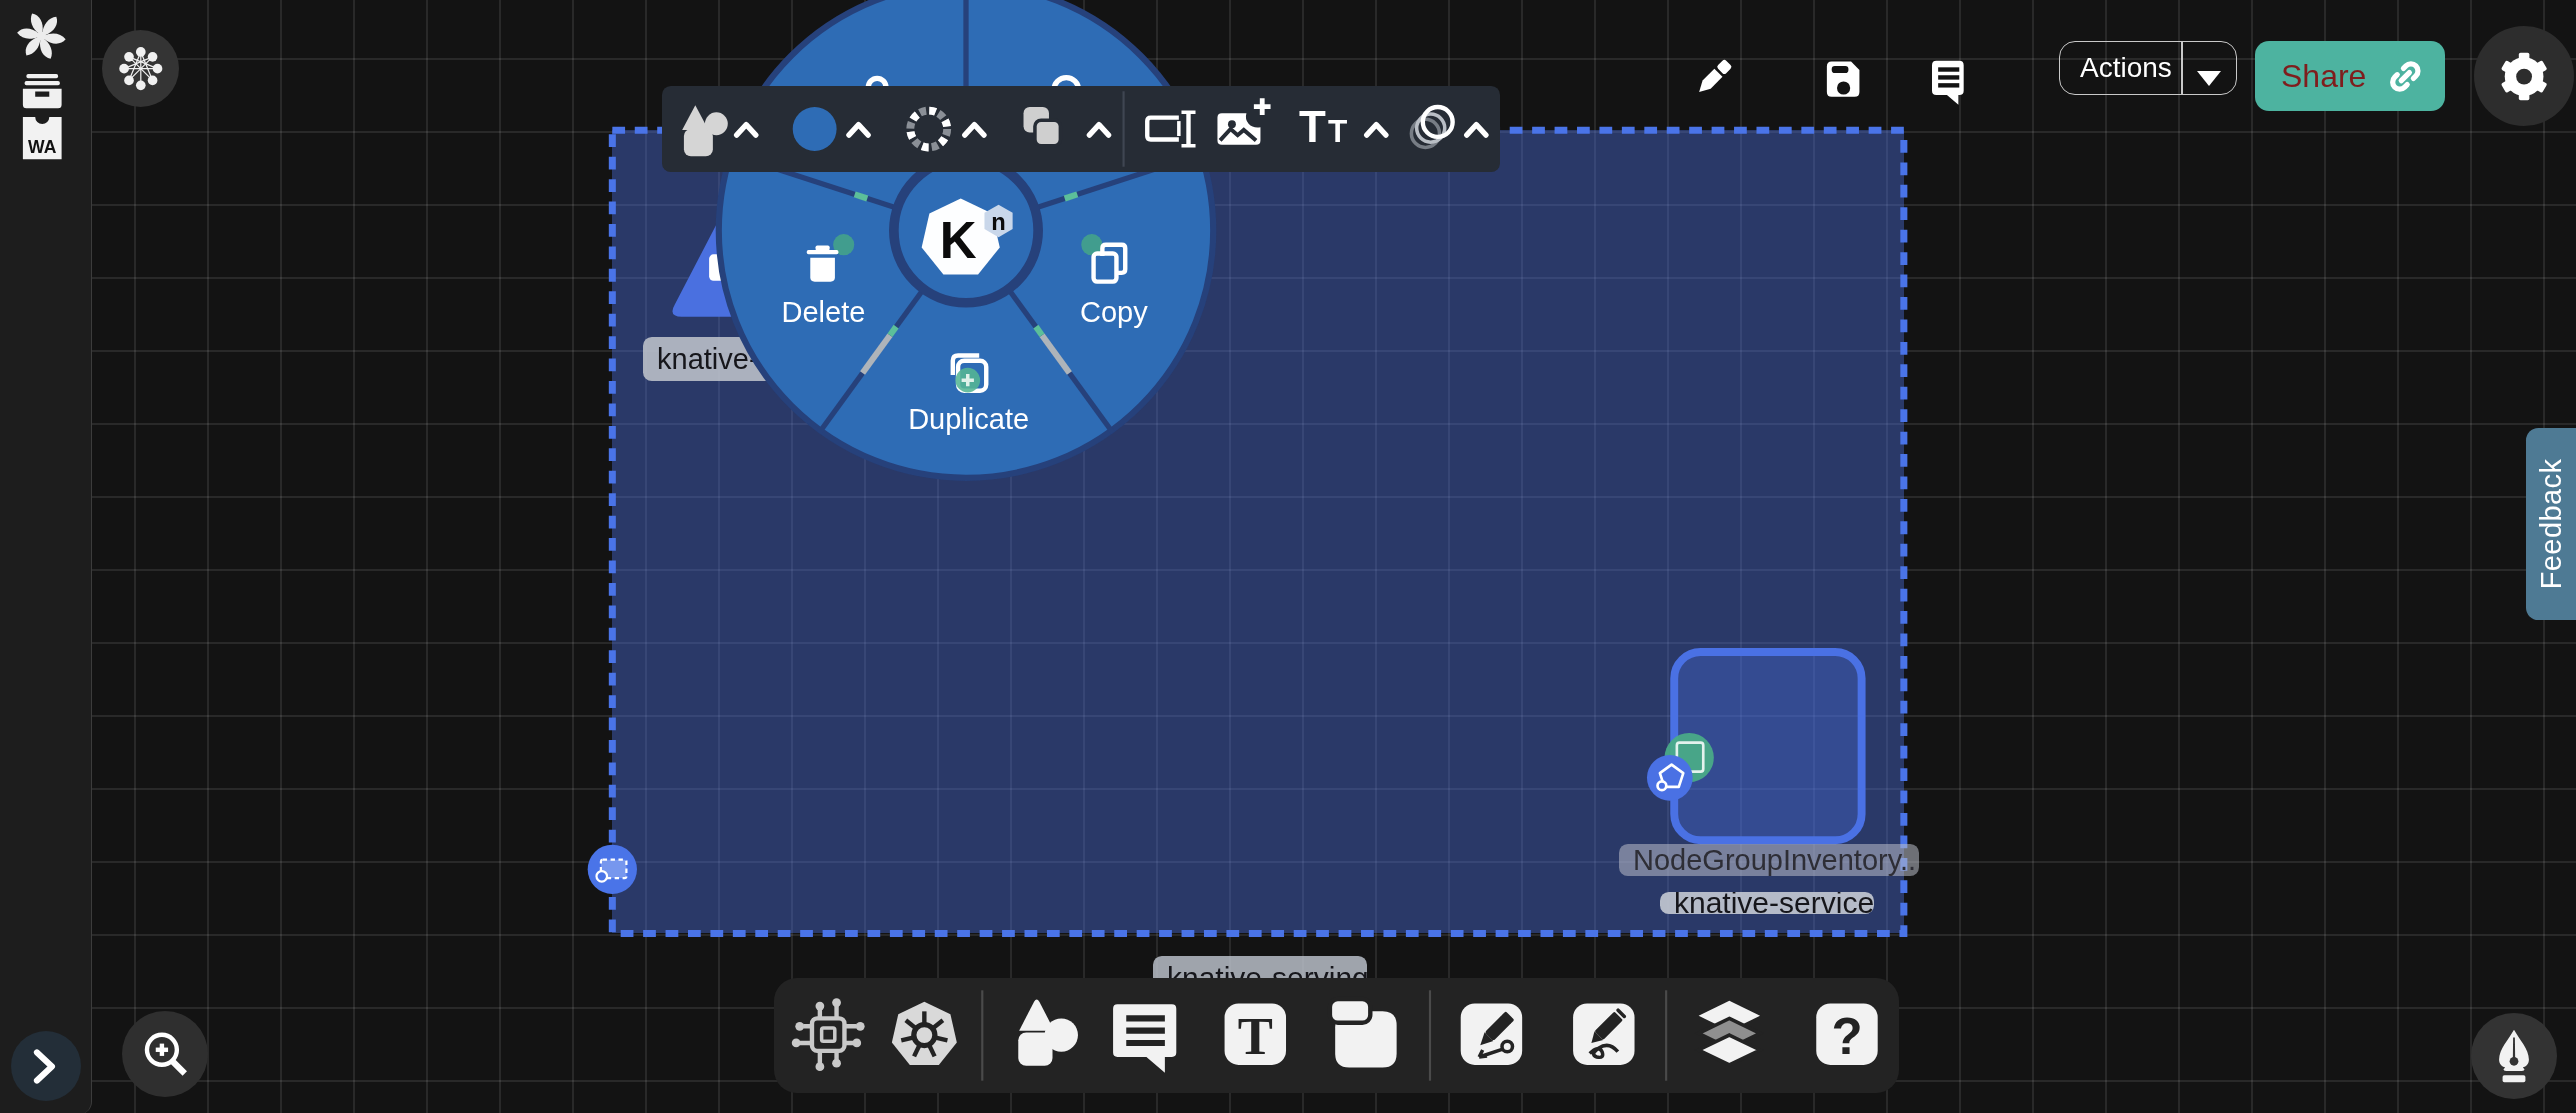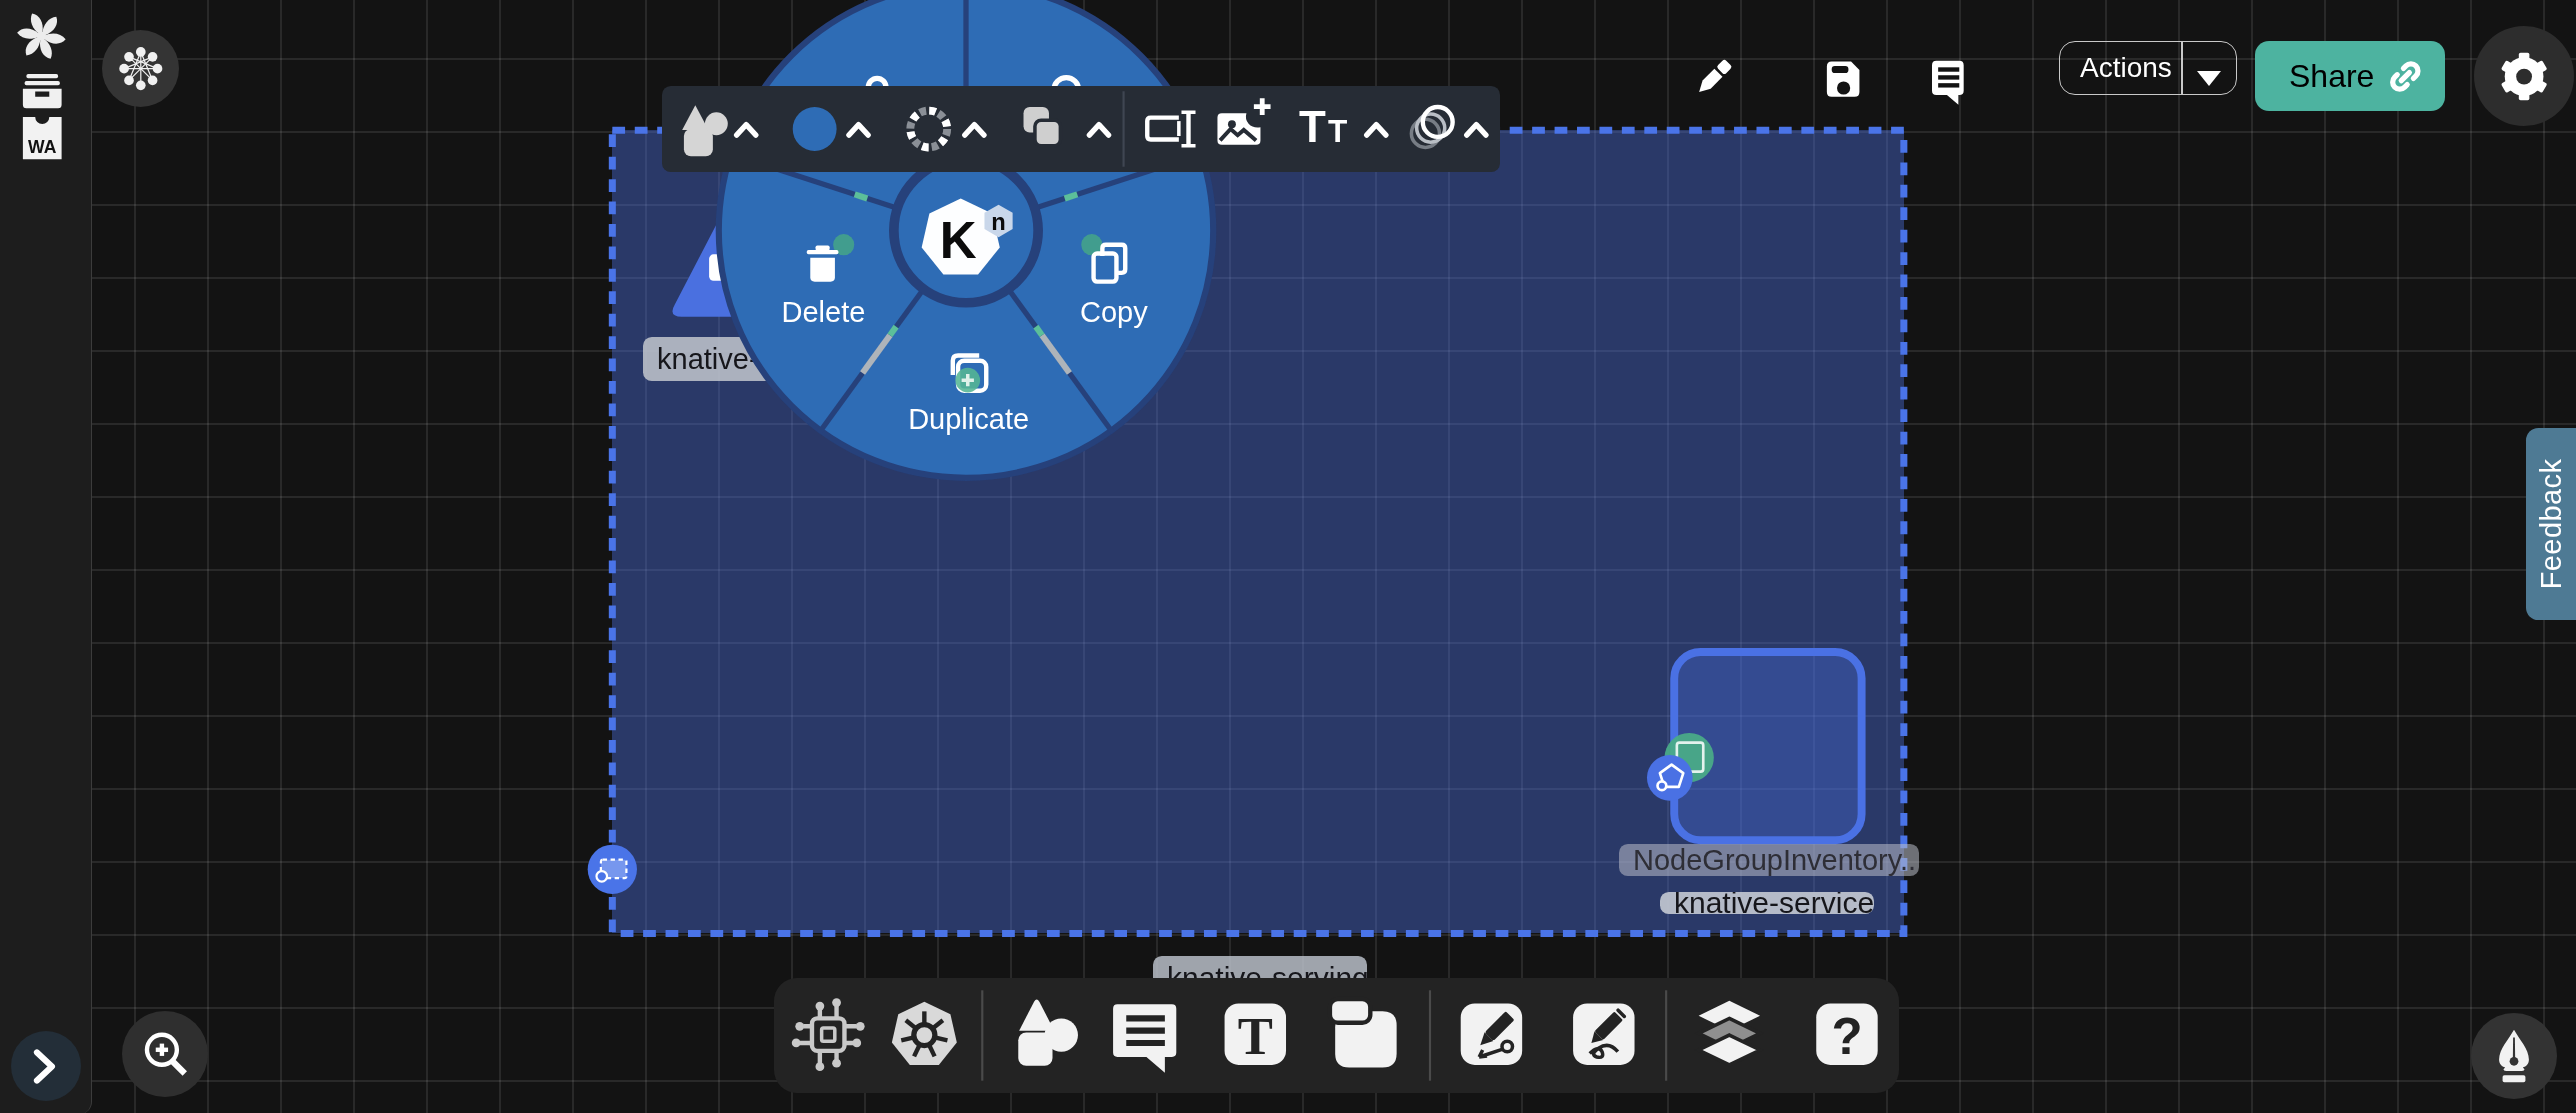--- a/index.html
+++ b/index.html
@@ -22,21 +22,21 @@
 #btn-pen{left:2471px;top:1013px;width:86px;height:86px;background:#333333;}
 #btn-gear{left:2474px;top:26px;width:100px;height:100px;background:#2d2d2d;}
 #btn-chev{left:10.6px;top:1031px;width:70px;height:70px;background:#232e38;}
 #feedback{left:2526px;top:428px;width:50px;height:192px;background:#4e7a94;border-radius:12.3px 0 0 12.3px;}
 #feedback span{position:absolute;left:50%;top:50%;transform:translate(-50%,-50%) rotate(-90deg);color:#fff;font-size:29px;white-space:nowrap;letter-spacing:0.4px;}
 #actions{left:2059px;top:41px;width:178px;height:54px;border:1.8px solid #c9c9c9;border-radius:16px;box-sizing:border-box;}
 #actions .txt{position:absolute;left:20px;top:50%;transform:translateY(-50%);color:#fff;font-size:28px;}
 #actions .div{position:absolute;left:121px;top:0;width:1.8px;height:100%;background:#c9c9c9;}
 #actions .caret{position:absolute;left:137px;top:29px;width:0;height:0;border-left:12.3px solid transparent;border-right:12.3px solid transparent;border-top:15px solid #fff;}
 #share{left:2255px;top:41px;width:190px;height:70px;background:#4db3a0;border-radius:14px;}
-#share .txt{position:absolute;left:34px;top:50%;transform:translateY(-50%);color:#000000;font-size:32px;}
+#share .txt{position:absolute;left:26px;top:50%;transform:translateY(-50%);color:#7f1d1d;font-size:32px;}
 .pill{position:absolute;color:#16161b;font-size:30px;border-radius:8.8px;display:flex;align-items:center;padding:0 14px;box-sizing:border-box;white-space:nowrap;overflow:hidden;}
 #lab-ks{left:643px;top:337px;width:202px;height:44px;background:rgba(183,189,199,0.92);font-size:29px;}
 #lab-ngi{left:1619px;top:844px;width:300px;height:32px;background:rgba(185,190,200,0.55);color:#2e2e36;font-size:29px;}
 #lab-ksvc{left:1660px;top:892px;width:214px;height:22px;background:rgba(190,195,205,0.95);}
 #lab-ksrv{left:1153px;top:956px;width:214px;height:44px;background:rgba(185,190,200,0.85);}
 svg{position:absolute;overflow:visible;}
 </style>
 </head>
 <body>
 <div class="abs" id="selrect"></div>

